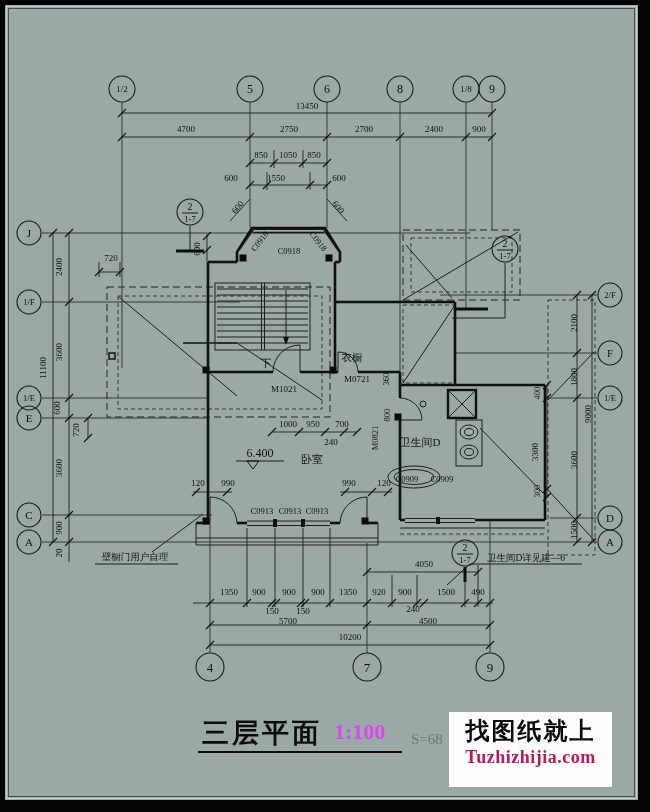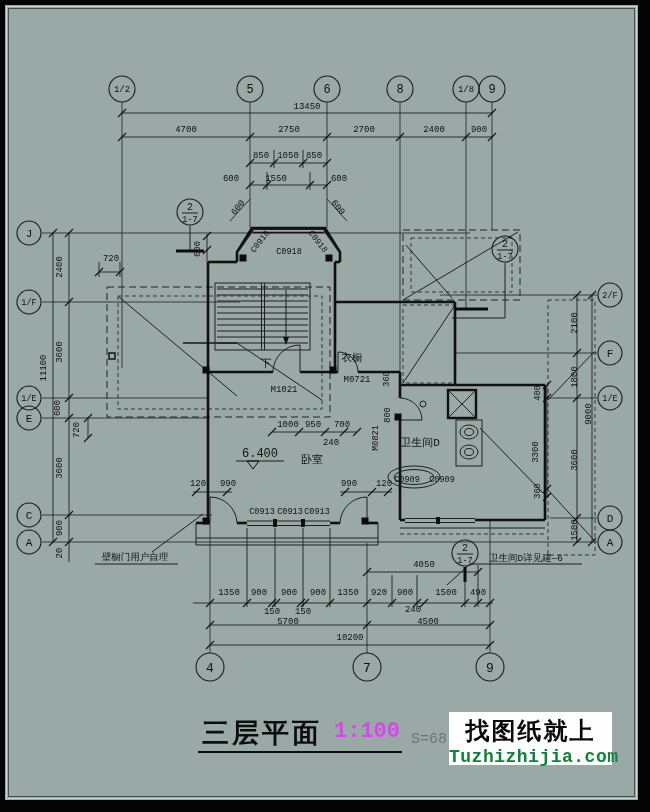--- a/index.html
+++ b/index.html
@@ -1,18 +1,18 @@
 <!DOCTYPE html>
 <html><head>
 <meta charset="utf-8">
 <style>
   html,body{margin:0;padding:0;background:#000;}
   #sheet{
     position:relative;width:650px;height:812px;background:#050505;overflow:hidden;
-    font-family:Liberation Mono, monospace;
+    font-family:Liberation Serif, serif;
   }
   #paper{
     position:absolute;left:5px;top:5px;width:633px;height:795px;
     background:#9aa9a6;
   }
   #paper .frame1{position:absolute;inset:1px;border:1px solid #c9d3d1;pointer-events:none;}
   #paper .frame2{position:absolute;inset:3px;border:1px solid #44524f;pointer-events:none;}
   svg{position:absolute;left:0;top:0;}
   .axis{stroke:#2c2c2c;stroke-width:0.9;fill:none;}
   .dim{stroke:#1f1f1f;stroke-width:0.9;fill:none;}
@@ -23,21 +23,21 @@
   .dash2{stroke:#2a2a2a;stroke-width:0.9;fill:none;stroke-dasharray:4 3;}
   .tick{stroke:#111;stroke-width:1.1;}
   .ptxt{fill:#101010;}
   .bub{stroke:#1c1c1c;stroke-width:1.1;fill:none;}
   #title-block{position:absolute;left:0;top:18px;width:650px;height:664px;pointer-events:none;}
   #plan-title{position:absolute;left:202px;top:697px;font-size:27px;font-weight:bold;color:#0d0d0d;letter-spacing:3px;}
   #plan-scale{position:absolute;left:334px;top:701px;font-size:22px;font-weight:bold;color:#d946ef;}
   #title-underline{position:absolute;left:198px;top:733px;width:204px;height:2px;background:#0d0d0d;}
   #plan-area{position:absolute;left:411px;top:713px;font-size:15px;color:#737373;}
   #watermark{
-    position:absolute;left:449px;top:712px;width:163px;height:53px;background:#fdfdfd;
+    position:absolute;left:449px;top:712px;width:163px;height:75px;background:#fdfdfd;
     text-align:center;
   }
   #wm-line1{margin-top:3px;font-size:24px;font-weight:bold;color:#0a0a0a;letter-spacing:2px;}
   #wm-line2{font-size:18px;font-weight:bold;letter-spacing:0.5px;}
 </style>
 </head>
 <body>
 
 <div id="sheet">
   <div id="paper">
@@ -451,15 +451,15 @@
 
   <div id="title-block">
     <div id="plan-title">三层平面</div>
     <div id="plan-scale">1:100</div>
     <div id="title-underline"></div>
     <div id="plan-area">S=68</div>
   </div>
 
   <div id="watermark">
     <div id="wm-line1">找图纸就上</div>
-    <div id="wm-line2" style="color: #15803d;">Tuzhizhijia.com</div>
+    <div id="wm-line2" style="color: #be185d;">Tuzhizhijia.com</div>
   </div>
 </div>
 
 </body></html>

